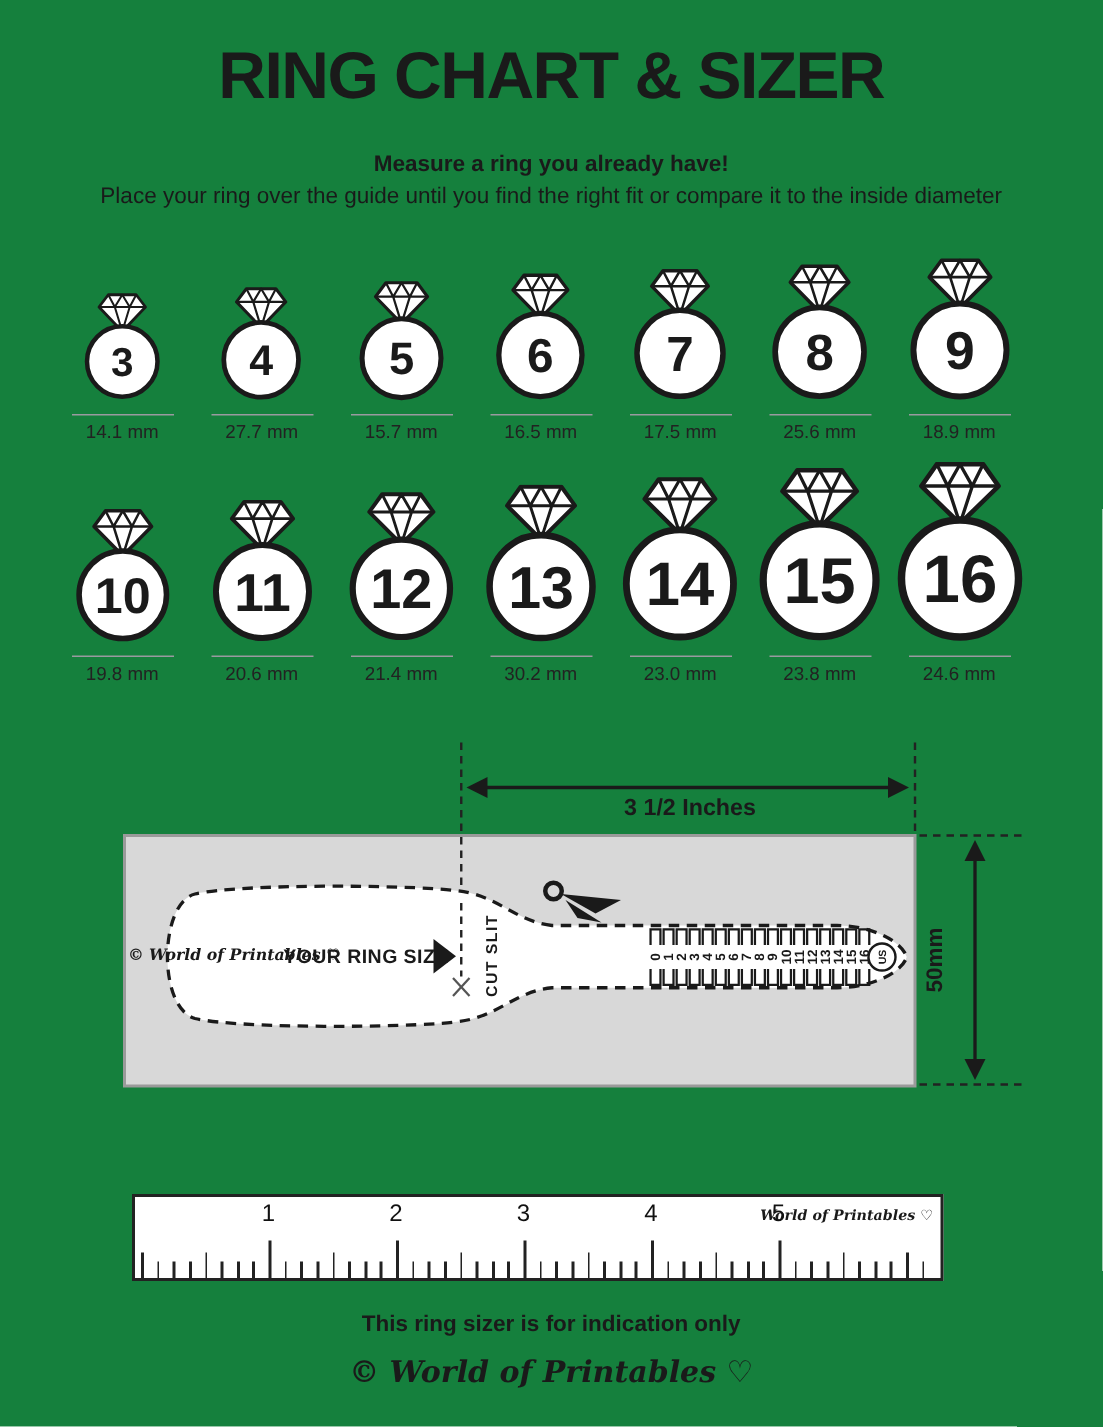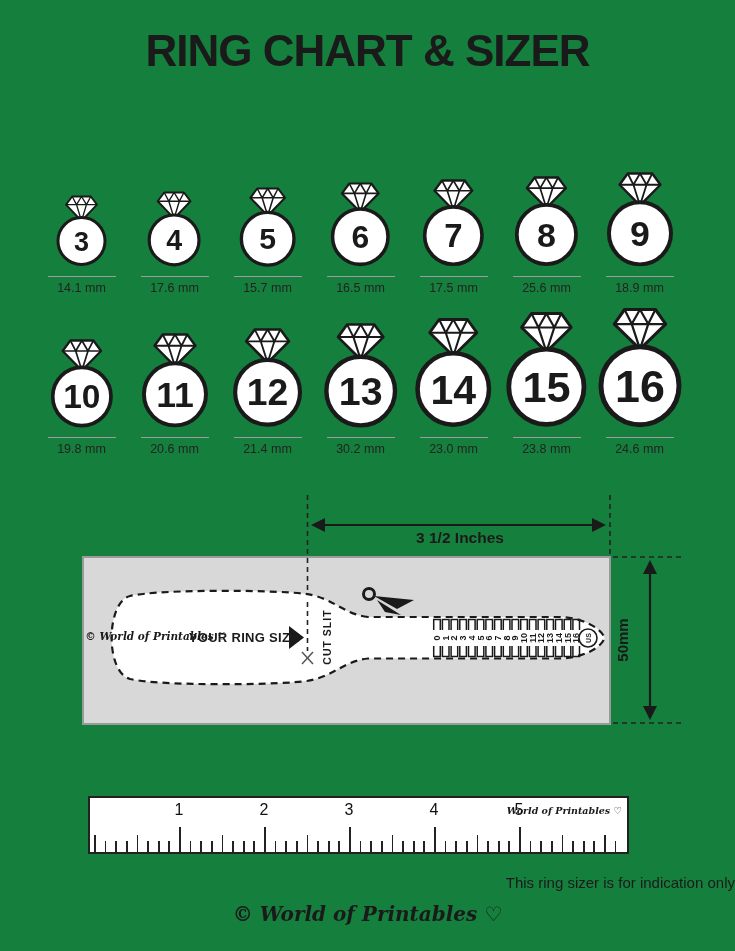--- a/index.html
+++ b/index.html
@@ -24,34 +24,36 @@
   .important{position:absolute;top:736px;left:84px;margin:0;font-size:14.5px;}
   .important b{font-weight:700;}
   
   .ruler{position:absolute;top:796px;left:88px;width:537px;height:54px;border:2.5px solid #222;background:#fff;}
   .tick{position:absolute;bottom:0;width:1.8px;background:#222;}
   .rnum{position:absolute;top:3px;transform:translateX(-50%);font-size:16px;color:#111;}
   .ruler-brand{position:absolute;top:7px;right:5px;font-size:9.5px;white-space:nowrap;}
   .script{font-family:"DejaVu Serif",serif;font-style:italic;font-weight:700;}
   
   .ftr{position:absolute;top:874px;left:0;width:735px;text-align:center;line-height:1.2;}
-  .f-bold{margin:0;font-size:15px;font-weight:400;text-align:right;}
+  .f-bold{margin:0;font-size:15px;font-weight:700;}
   .f-text{margin:3px 0 0 0;font-size:15px;}
   .f-logo{margin:10px 0 0 0;font-size:20px;}
   svg text{fill:#1a1a1a;}
 </style>
 </head>
 <body>
 
 <div class="page">
 
   <div class="hdr">
     <h1>RING CHART &amp; SIZER</h1>
   </div>
   <div class="subs">
+    <p class="sub-bold">Measure a ring you already have!</p>
+    <p class="sub">Place your ring over the guide until you find the right fit or compare it to the inside diameter</p>
   </div>
 
   <div class="ring-row ring-row-1" id="ring-row-0">
       <div class="ring-cell">
         <svg width="57" height="74">
           <path d="M 13,9.66 L 19.200000000000003,1.5 L 37.8,1.5 L 44,9.66 L 28.5,26 Z" fill="#fff" stroke="#1a1a1a" stroke-width="1.8599999999999999" stroke-linejoin="round"></path>
           <path d="M 13,9.66 L 44,9.66 M 19.200000000000003,1.5 L 23.54,9.66 L 28.5,1.5 L 33.46,9.66 L 37.8,1.5 M 23.54,9.66 L 28.5,26 M 33.46,9.66 L 28.5,26" fill="none" stroke="#1a1a1a" stroke-width="1.35" stroke-linejoin="round"></path>
           <circle cx="28.5" cy="46" r="23.5" fill="#fff" stroke="#1a1a1a" stroke-width="3"></circle>
           <text x="28.5" y="55.585" text-anchor="middle" font-size="27" font-weight="700">3</text>
         </svg>
@@ -59,21 +61,21 @@
         <div class="mm-label">14.1 mm</div>
       </div>
       <div class="ring-cell">
         <svg width="60.18" height="78.38">
           <path d="M 13.66,10.239600000000001 L 20.232,1.5 L 39.948,1.5 L 46.519999999999996,10.239600000000001 L 30.09,27.380000000000003 Z" fill="#fff" stroke="#1a1a1a" stroke-width="1.9715999999999998" stroke-linejoin="round"></path>
           <path d="M 13.66,10.239600000000001 L 46.519999999999996,10.239600000000001 M 20.232,1.5 L 24.8324,10.239600000000001 L 30.09,1.5 L 35.3476,10.239600000000001 L 39.948,1.5 M 24.8324,10.239600000000001 L 30.09,27.380000000000003 M 35.3476,10.239600000000001 L 30.09,27.380000000000003" fill="none" stroke="#1a1a1a" stroke-width="1.4309999999999998" stroke-linejoin="round"></path>
           <circle cx="30.09" cy="48.88" r="24.91" fill="#fff" stroke="#1a1a1a" stroke-width="3.1799999999999997"></circle>
           <text x="30.09" y="59.0401" text-anchor="middle" font-size="28.62" font-weight="700">4</text>
         </svg>
         <div class="mm-line"></div>
-        <div class="mm-label">17.6 mm</div>
+        <div class="mm-label">27.7 mm</div>
       </div>
       <div class="ring-cell">
         <svg width="63.36" height="82.76">
           <path d="M 14.32,10.8192 L 21.264000000000003,1.5 L 42.096,1.5 L 49.04,10.8192 L 31.68,28.76 Z" fill="#fff" stroke="#1a1a1a" stroke-width="2.0831999999999997" stroke-linejoin="round"></path>
           <path d="M 14.32,10.8192 L 49.04,10.8192 M 21.264000000000003,1.5 L 26.1248,10.8192 L 31.68,1.5 L 37.2352,10.8192 L 42.096,1.5 M 26.1248,10.8192 L 31.68,28.76 M 37.2352,10.8192 L 31.68,28.76" fill="none" stroke="#1a1a1a" stroke-width="1.512" stroke-linejoin="round"></path>
           <circle cx="31.68" cy="51.760000000000005" r="26.32" fill="#fff" stroke="#1a1a1a" stroke-width="3.36"></circle>
           <text x="31.68" y="62.495200000000004" text-anchor="middle" font-size="30.240000000000002" font-weight="700">5</text>
         </svg>
         <div class="mm-line"></div>
         <div class="mm-label">15.7 mm</div>

